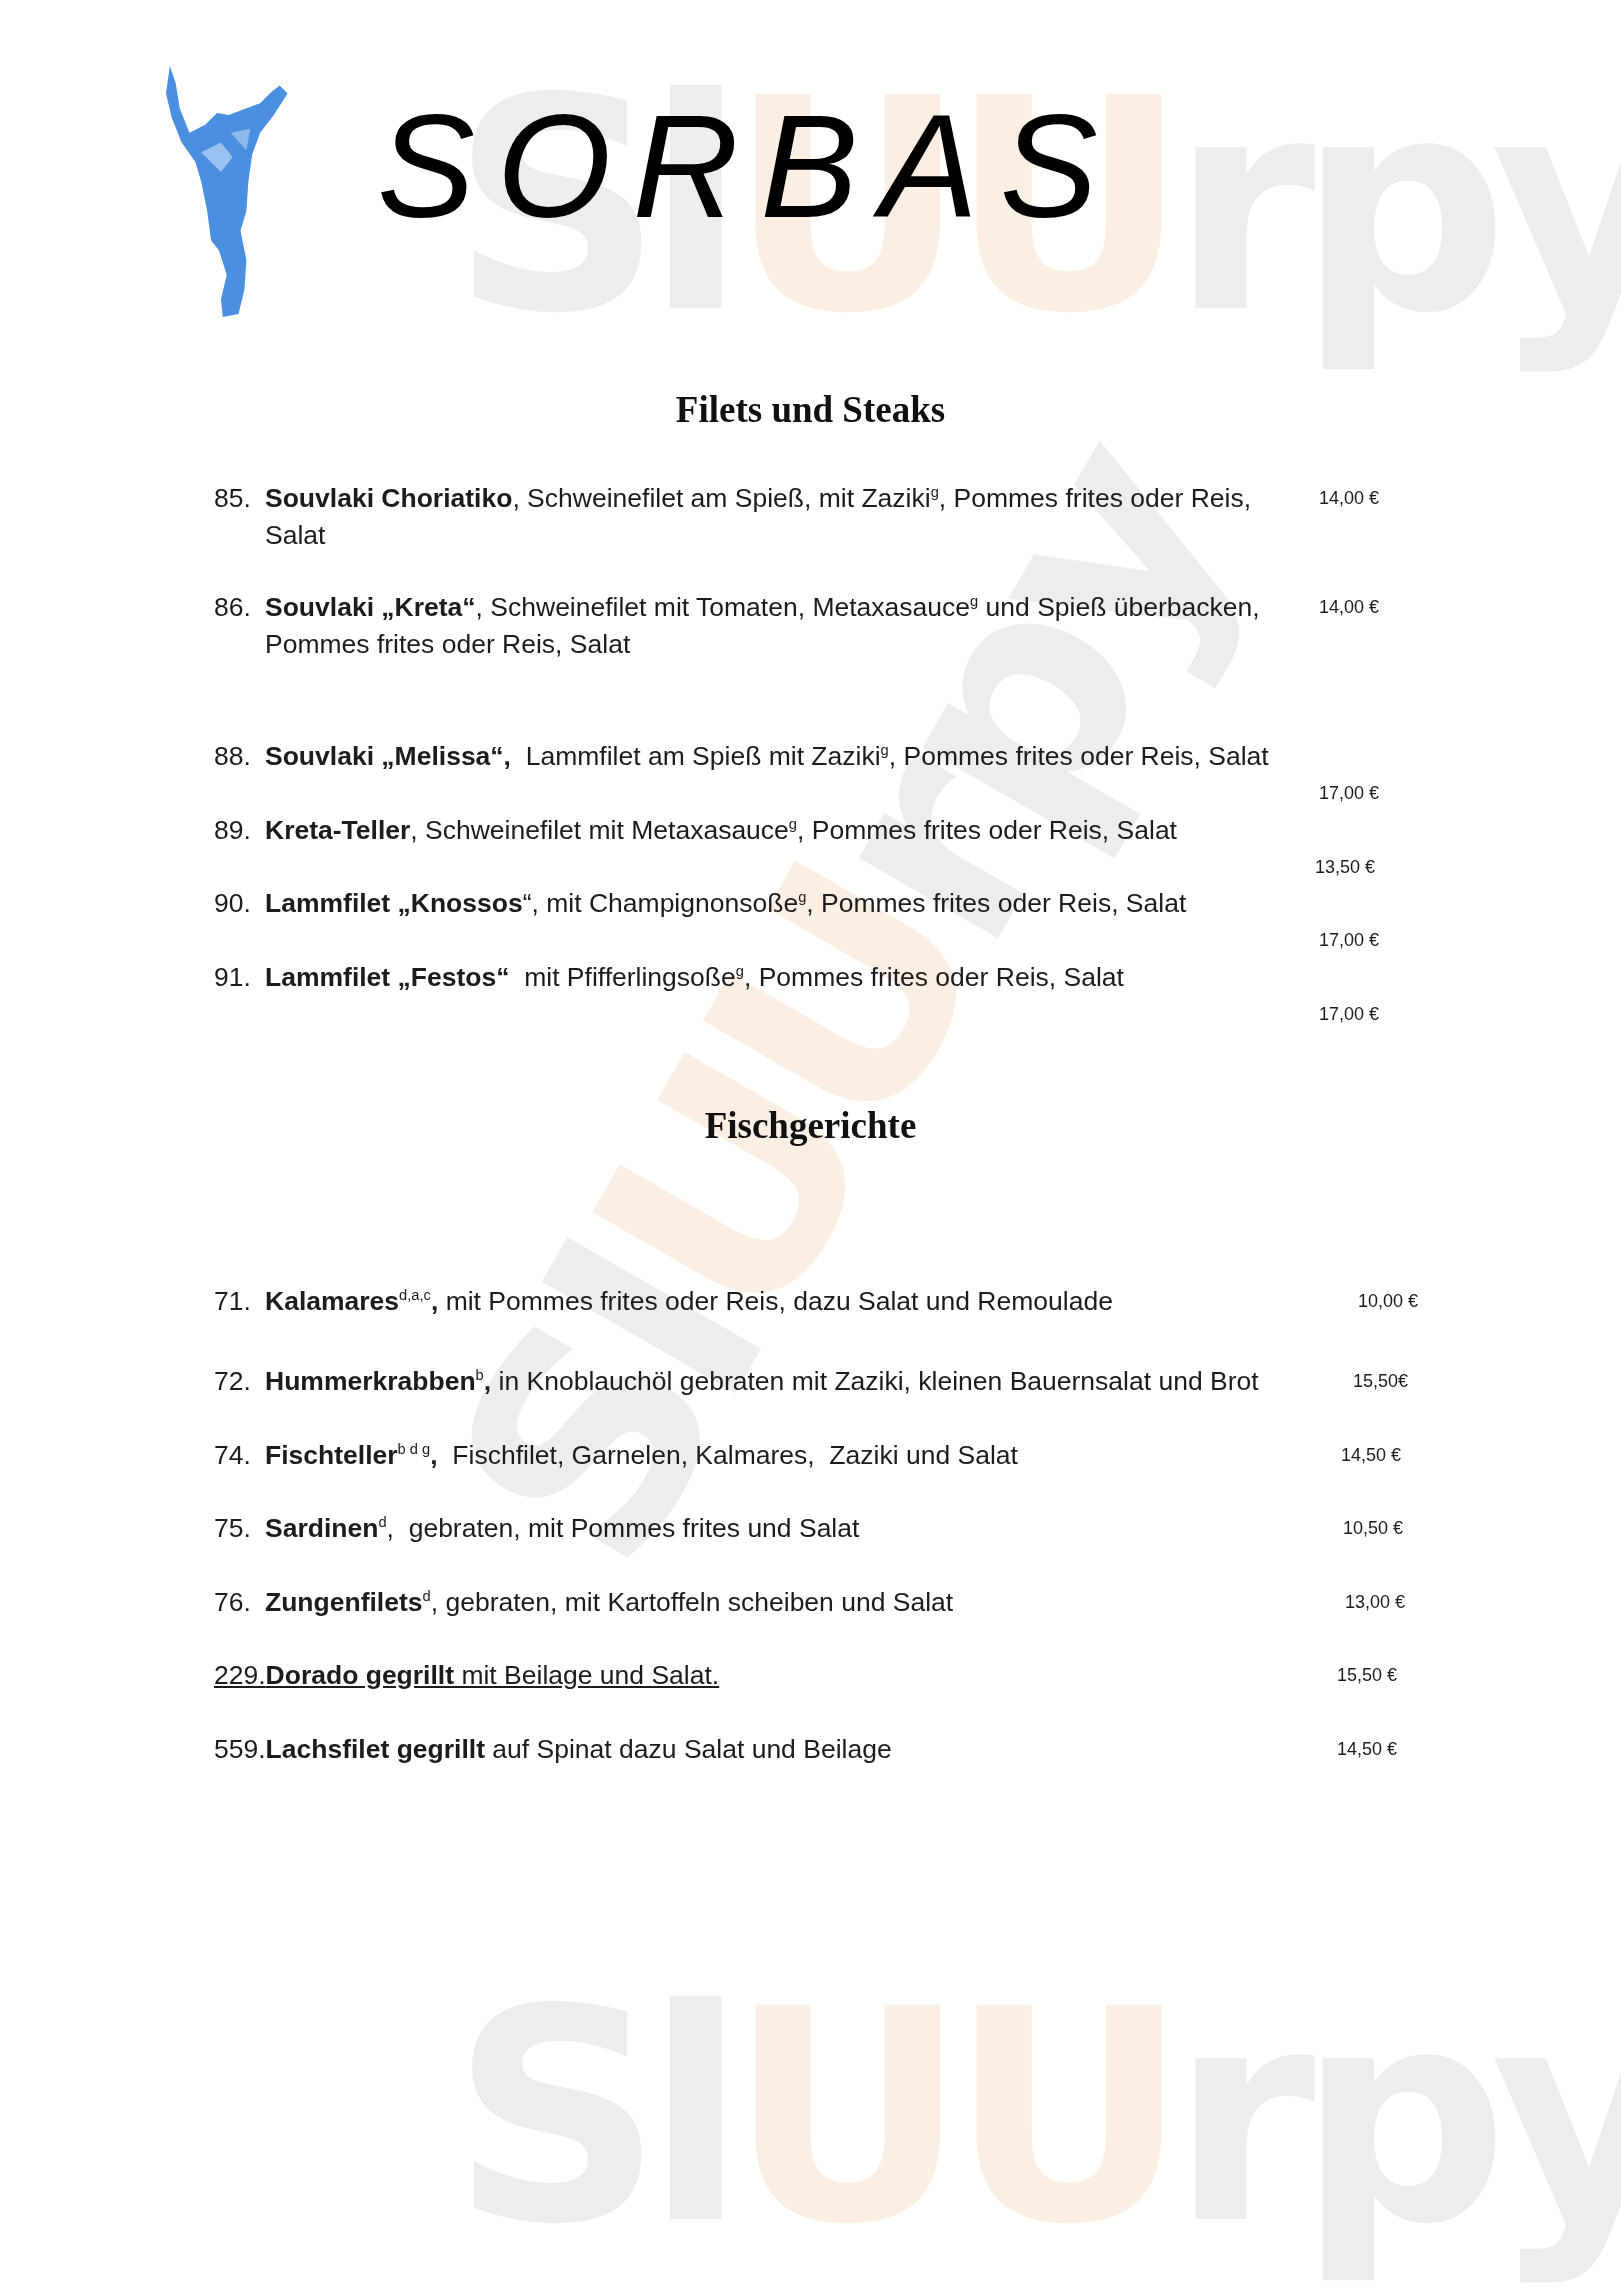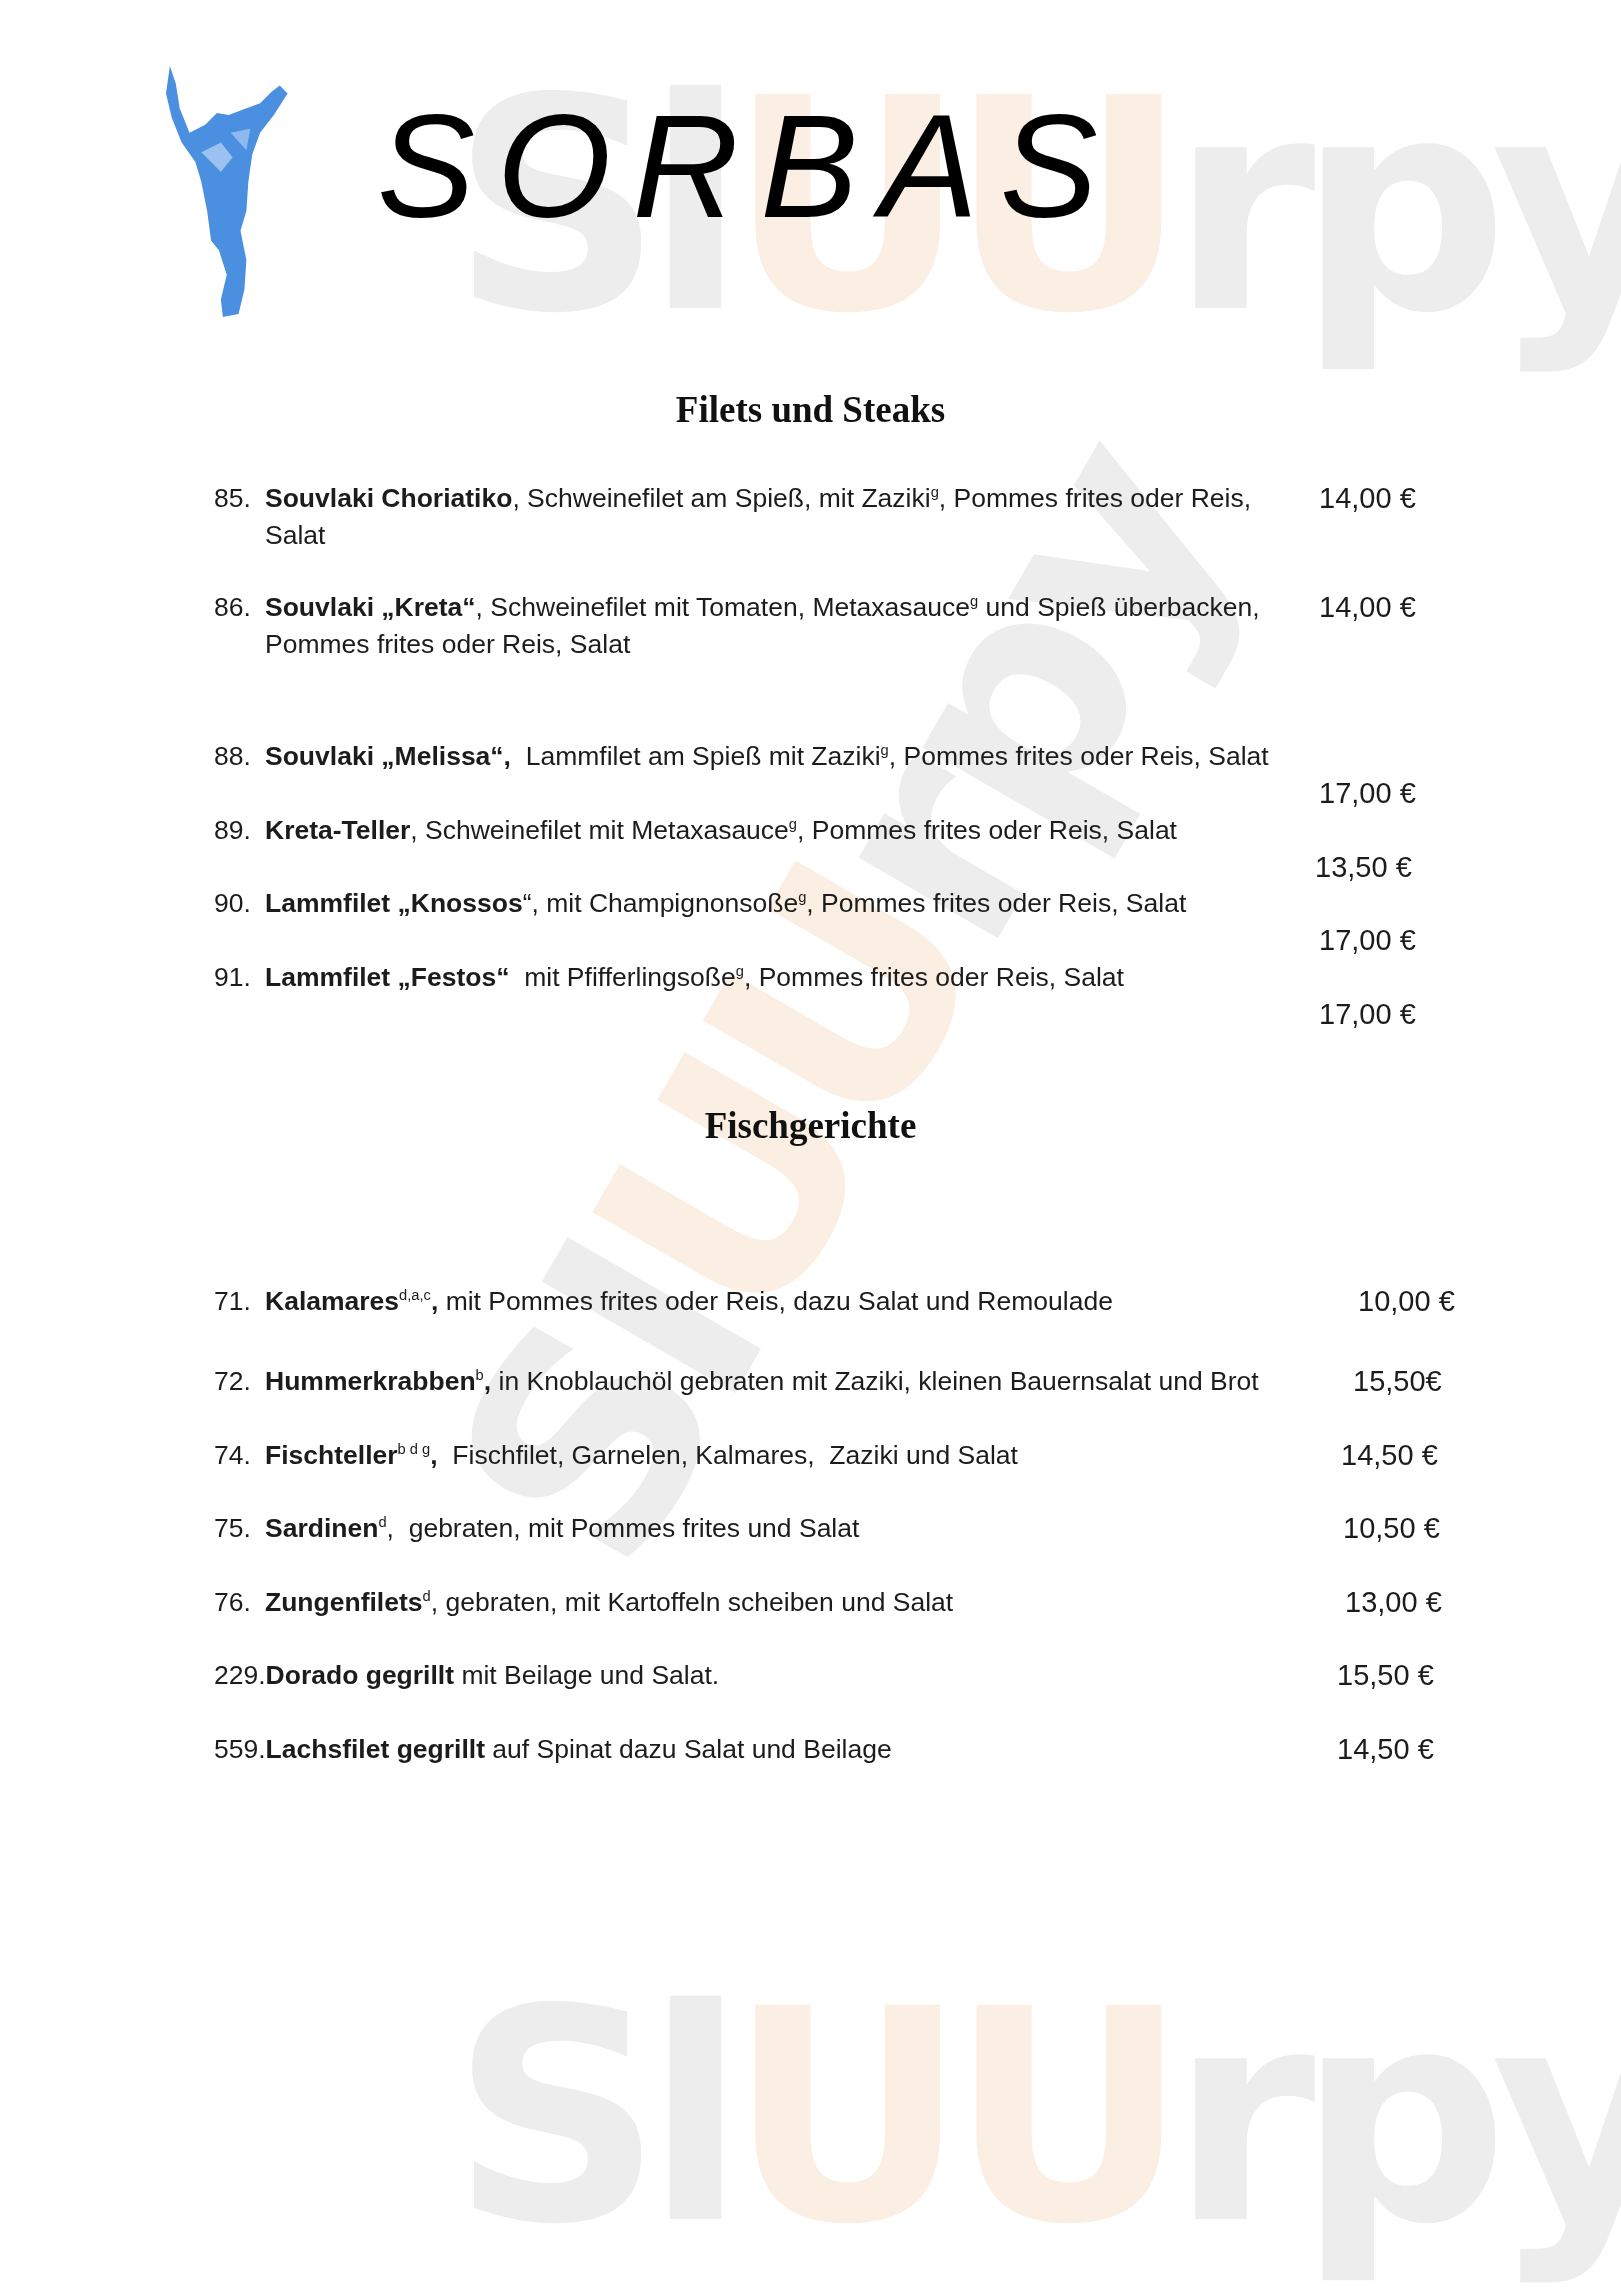--- a/index.html
+++ b/index.html
@@ -12,21 +12,21 @@
   .logo { position:absolute; left:162px; top:64px; width:157px; height:255px; }
   .brand { position:absolute; left:377px; top:93px; font-family:Liberation Sans, sans-serif; font-style:italic;
            font-size:147px; letter-spacing:21.6px; color:#000000; line-height:1; }
   .section-title { position:absolute; left:0; width:1621px; text-align:center;
                    font-family:"Liberation Serif", serif; font-weight:bold; font-size:37px; color:#111; }
   .item { position:absolute; left:214px; font-size:26.5px; line-height:37px; color:#1c1c1c; }
   .item .num { display:inline-block; width:51px; }
   .item b { font-weight:bold; }
   .item sup { font-size:14.7px; line-height:0; }
   .item .cont { padding-left:51px; }
-  .price { position:absolute; font-size:29px; line-height:37px; color:#1c1c1c; }
+  .price { position:absolute; font-size:18px; line-height:37px; color:#1c1c1c; }
 </style>
 </head>
 <body>
 
 <div class="watermark" style="top:39px;">
   <div class="wm-text" style="top:19.6px;"><span>Sl</span><span class="wm-u">UU</span><span>rpy</span></div>
 </div>
 <div class="watermark" style="top:980px; transform:rotate(-60deg); transform-origin:811px 294px;">
   <div class="wm-text" style="top:39px;"><span>Sl</span><span class="wm-u">UU</span><span>rpy</span></div>
 </div>
@@ -100,21 +100,21 @@
   <div class="item" style="top:1510px;">
     <span class="num">75.</span><b>Sardinen</b><sup>d</sup><span style="white-space:pre">,  gebraten, mit Pommes frites und Salat</span>
   </div>
   <div class="price" style="top:1510px; left:1343px;">10,50 €</div>
 
   <div class="item" style="top:1584px;">
     <span class="num">76.</span><b>Zungenfilets</b><sup>d</sup><span>, gebraten, mit Kartoffeln scheiben und Salat</span>
   </div>
   <div class="price" style="top:1584px; left:1345px;">13,00 €</div>
 
-  <div class="item" style="top:1657px;">
+  <div class="item" style="top:1657px;text-decoration:underline;">
     <span>229.</span><b>Dorado gegrillt</b><span> mit Beilage und Salat.</span>
   </div>
   <div class="price" style="top:1657px; left:1337px;">15,50 €</div>
 
   <div class="item" style="top:1731px;">
     <span>559.</span><b>Lachsfilet gegrillt</b><span> auf Spinat dazu Salat und Beilage</span>
   </div>
   <div class="price" style="top:1731px; left:1337px;">14,50 €</div>
 </div>
 

